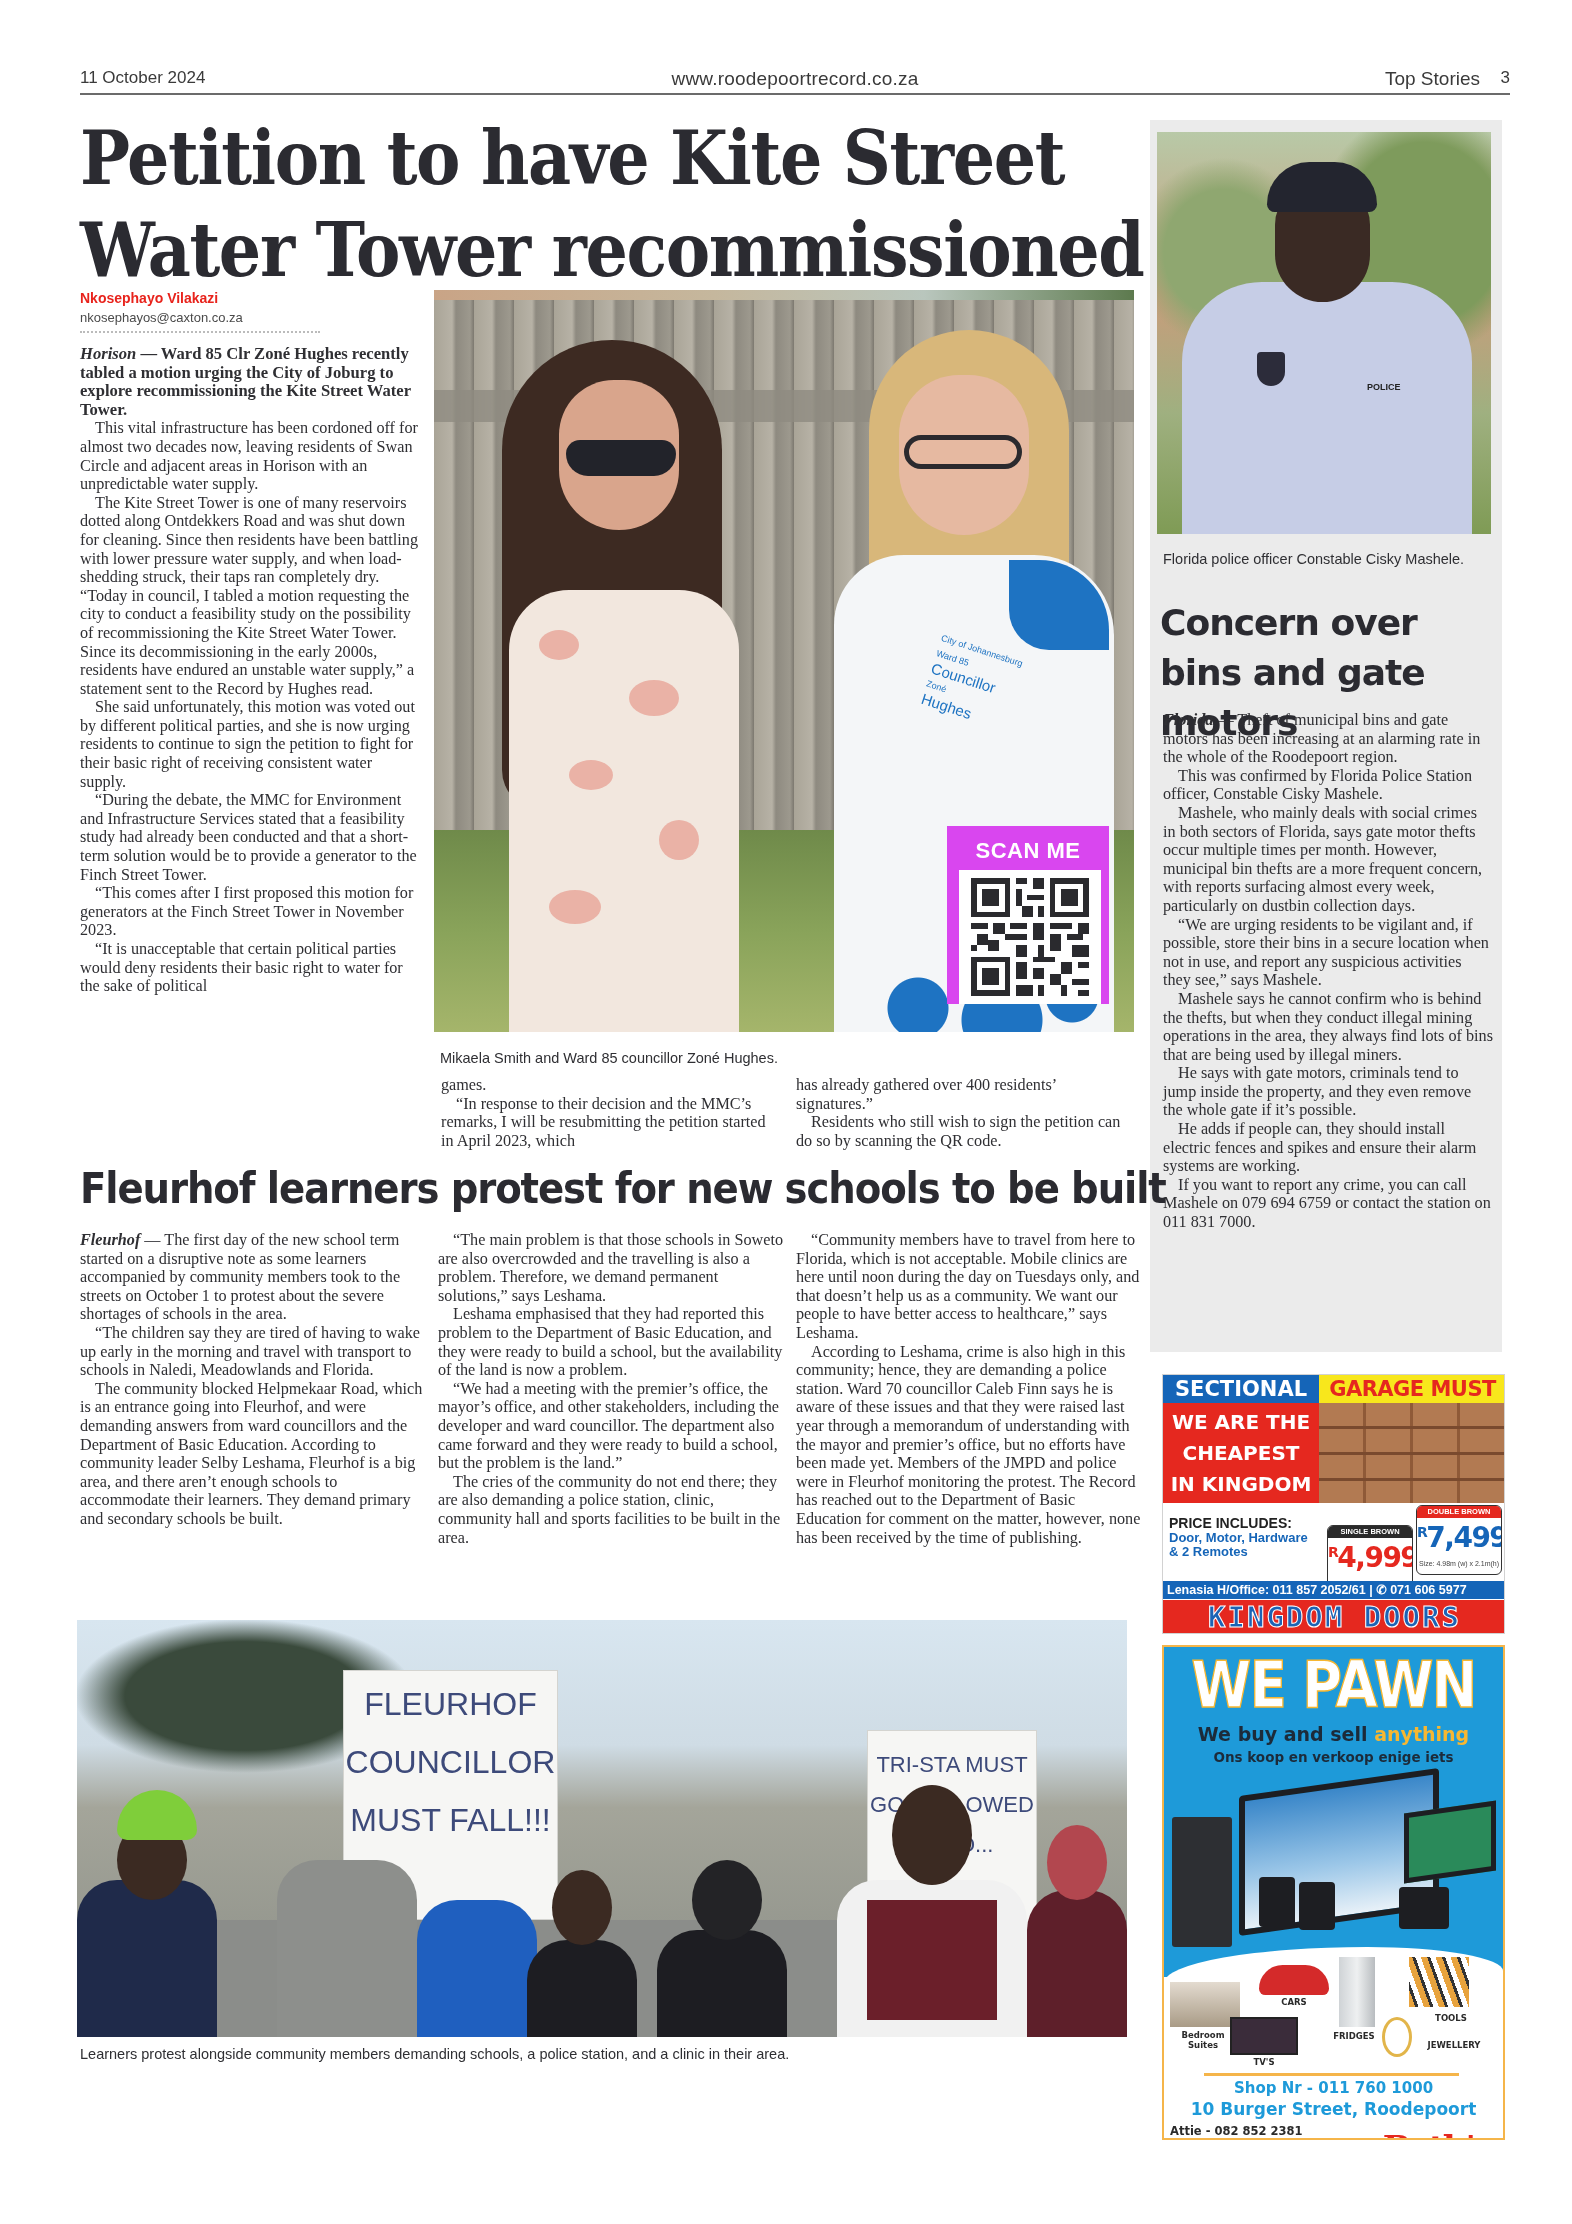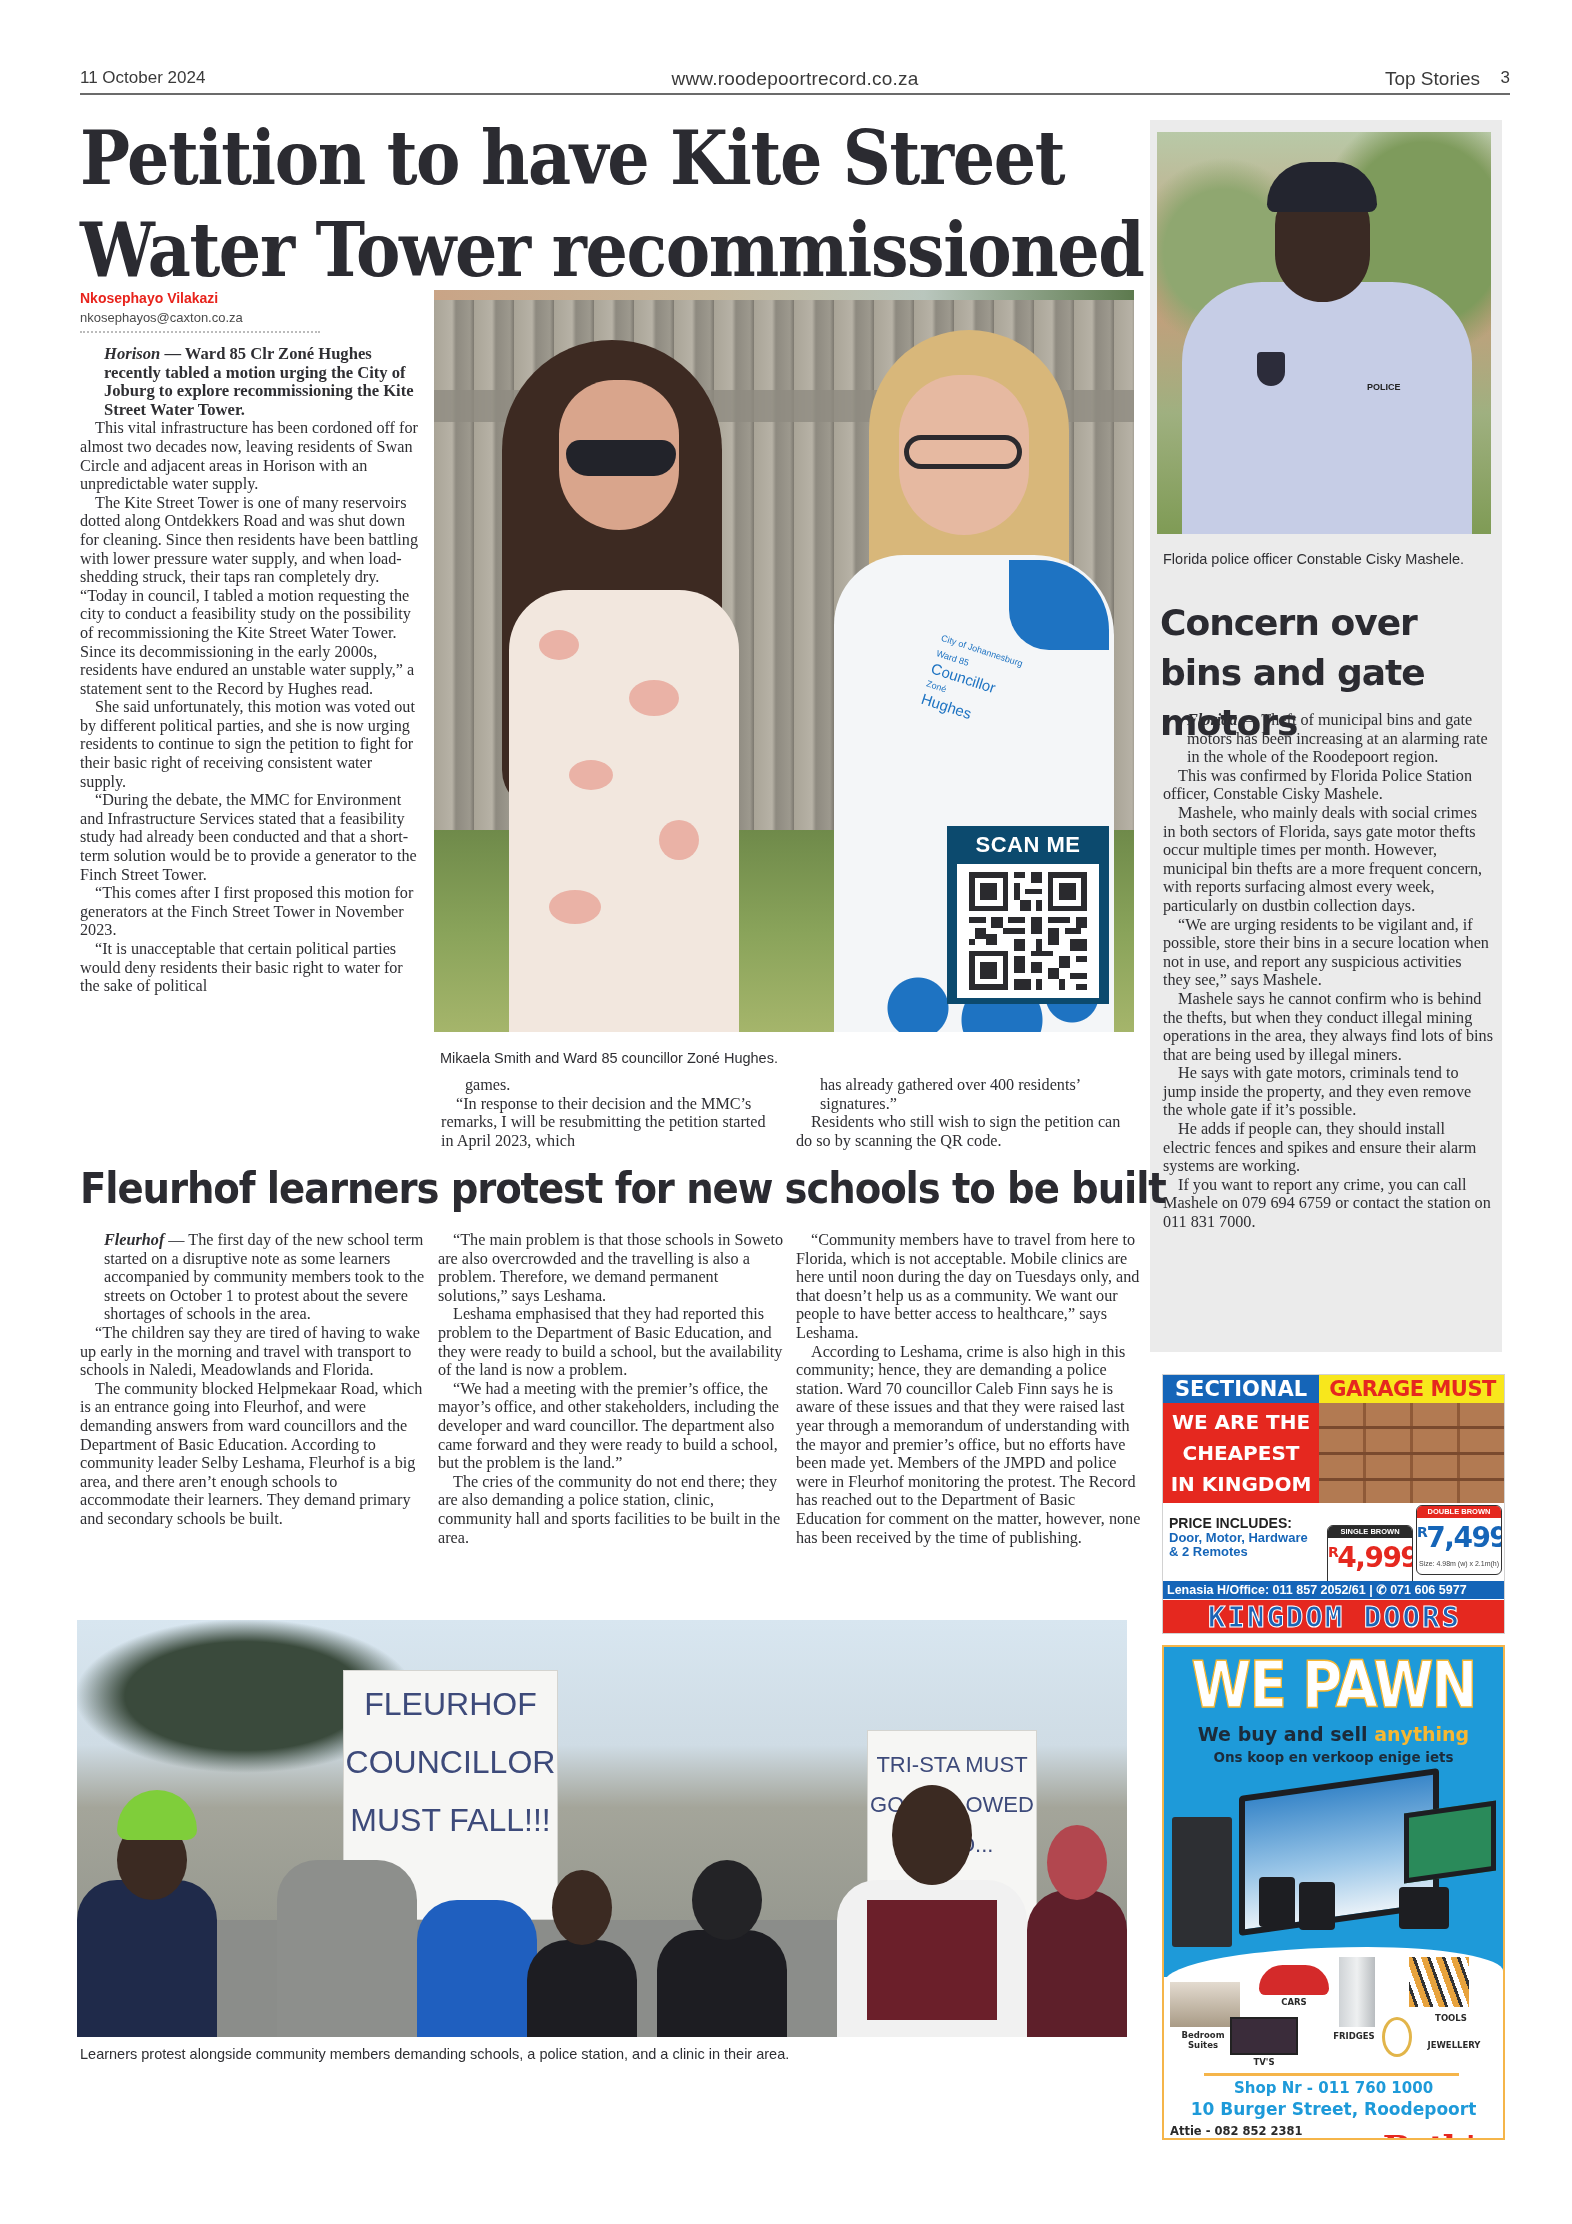--- a/index.html
+++ b/index.html
@@ -20,21 +20,21 @@
   .headline { top: 112px; left: 80px; width: 1060px; font-family: "DejaVu Serif", serif; font-size: 74px; line-height: 92px; color: #2b2b31; letter-spacing: -1.5px; transform: scaleX(0.9); transform-origin: left top; white-space: nowrap; }
 
   
   .byline { top: 290px; left: 80px; width: 340px; font-family: "Liberation Sans", sans-serif; }
   .byline .name { font-size: 14px; font-weight: bold; color: #e8231c; }
   .byline .email { font-size: 13px; color: #4a4a4a; margin-top: 4px; }
   .byline .dots { margin-top: 6px; height: 2px; width: 240px; border-top: 2px dotted #bbb; }
 
   .body-text { font-size: 16.2px; line-height: 18.6px; color: #2f2f33; text-align: left; }
   .body-text p { text-indent: 15px; }
-  .body-text p.lead { text-indent: 0; margin-left: 24px; }
+  .body-text p.lead { text-indent: 0; }
   .body-text .kick { font-style: italic; font-weight: bold; }
   .body-text .lead-bold { font-weight: bold; font-size: 16.6px; }
 
   
   .photo1 { top: 290px; left: 434px; width: 700px; height: 742px; overflow: hidden; background: #b8b3a7; }
   .photo1 .sky { position: absolute; left: 0; top: 0; width: 100%; height: 60px; background: linear-gradient(90deg, #c9a486 0%, #c5b79d 40%, #b9c6bd 70%, #5d7a4e 100%); }
   .photo1 .fence { position: absolute; left: 0; top: 10px; width: 100%; height: 560px; background: repeating-linear-gradient(90deg, #a9a497 0px, #b7b2a6 18px, #8e8a80 22px, #9d998e 36px, #7c786f 40px); }
   .photo1 .rail { position: absolute; left: 0; top: 100px; width: 100%; height: 32px; background: #8f8b81; opacity: 0.8; }
   .photo1 .grass { position: absolute; left: 0; top: 540px; width: 100%; height: 202px; background: linear-gradient(180deg, #6f8a4a, #89a35a 50%, #a5b56b); }
   .photo1 .person1 { position: absolute; left: 50px; top: 50px; width: 280px; height: 692px; }
@@ -45,21 +45,21 @@
   .person1 .flower { position: absolute; border-radius: 50%; background: #e79b8f; opacity: 0.7; }
   .photo1 .person2 { position: absolute; left: 400px; top: 40px; width: 280px; height: 702px; }
   .person2 .hair { position: absolute; left: 35px; top: 0; width: 200px; height: 330px; background: #d8b77a; border-radius: 100px 100px 30px 30px; }
   .person2 .face { position: absolute; left: 65px; top: 45px; width: 130px; height: 160px; background: #e6b9a1; border-radius: 60px 60px 65px 65px; }
   .person2 .glasses { position: absolute; left: 70px; top: 105px; width: 118px; height: 34px; border: 5px solid #2b2a2e; border-radius: 18px; }
   .person2 .shirt { position: absolute; left: 0; top: 225px; width: 280px; height: 477px; background: #f4f6f8; border-radius: 70px 80px 0 0; }
   .person2 .shoulder { position: absolute; left: 175px; top: 230px; width: 100px; height: 90px; background: #1e73c2; border-radius: 0 70px 0 40px; }
   .person2 .splash { position: absolute; left: 0; bottom: 0; width: 280px; height: 120px; background: radial-gradient(circle at 30% 80%, #1e73c2 0 30px, transparent 31px), radial-gradient(circle at 60% 90%, #1e73c2 0 40px, transparent 41px), radial-gradient(circle at 85% 70%, #1e73c2 0 26px, transparent 27px); }
   .person2 .shirt-text { position: absolute; left: 110px; top: 300px; font-family: "Liberation Sans", sans-serif; color: #1e73c2; font-size: 15px; line-height: 16px; transform: rotate(18deg); transform-origin: left top; }
 
-  .qr { top: 826px; left: 947px; width: 162px; height: 178px; background: #0c4a6e; padding: 6px; }
+  .qr { top: 826px; left: 947px; width: 162px; height: 178px; background: #d946ef; padding: 12px; }
   .qr .scan { font-family: "Liberation Sans", sans-serif; font-weight: bold; color: #fff; font-size: 22px; text-align: center; line-height: 26px; letter-spacing: 0.5px; }
   .qr .code { margin: 6px auto 0; width: 142px; height: 134px; background: #fff; padding: 8px; }
   .qr .code svg { width: 126px; height: 118px; display: block; }
 
   .cap1 { top: 1050px; left: 440px; font-family: "Liberation Sans", sans-serif; font-size: 14.5px; color: #2f2f33; }
 
   .col-1a { top: 345px; left: 80px; width: 342px; }
   .col-1b { top: 1076px; left: 441px; width: 330px; }
   .col-1c { top: 1076px; left: 796px; width: 340px; }
 

